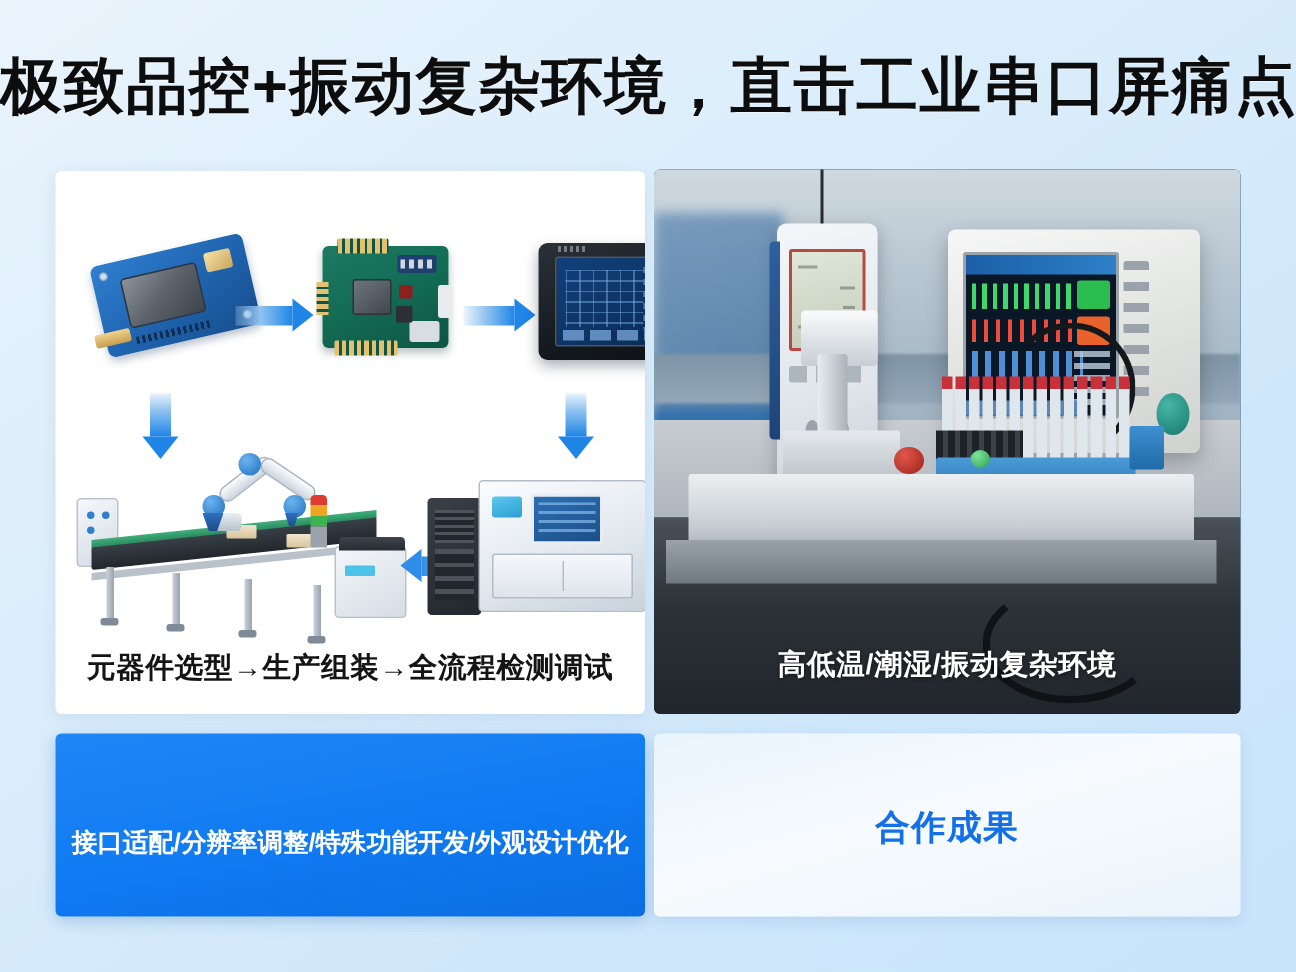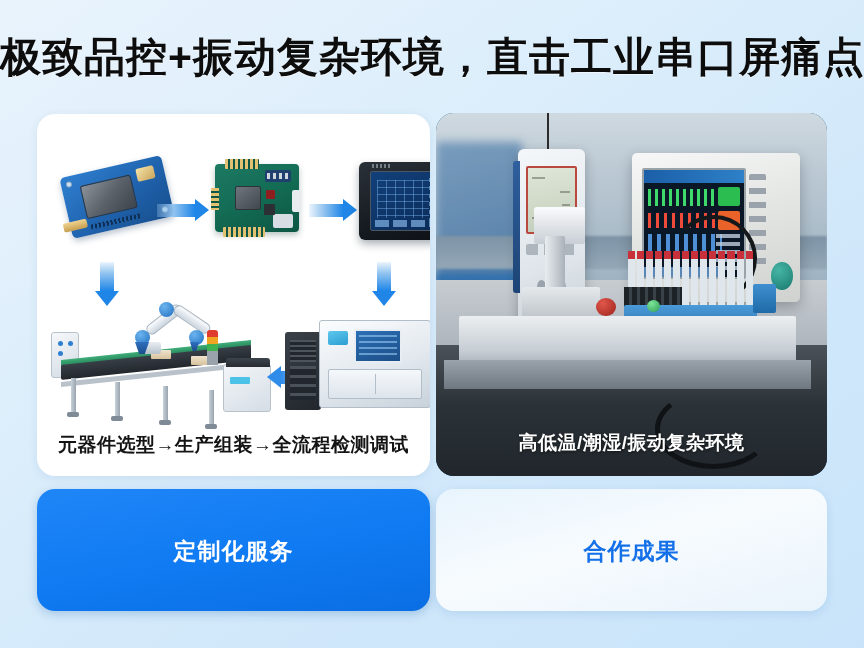--- a/index.html
+++ b/index.html
@@ -25,21 +25,21 @@
     letter-spacing: 1px;
     color: #0d0d0d;
     line-height: 1.15;
     white-space: nowrap;
     text-shadow: 0 1px 0 rgba(255,255,255,0.55);
   }
 
   
   .card {
     position: absolute;
-    border-radius: 18px;
+    border-radius: 4px;
     overflow: hidden;
   }
 
   
   .process-card {
     left: 37px; top: 114px; width: 393px; height: 362px;
     background: #ffffff;
     box-shadow: 0 2px 10px rgba(40,90,150,0.10);
   }
   .process-stage {
@@ -764,18 +764,18 @@
     <div class="fixture-plate"></div>
     <div class="fixture-plate2"></div>
     <div class="red-btn"></div>
     <div class="green-led"></div>
     <div class="cable-2"></div>
   </div>
   <div class="photo-caption">高低温/潮湿/振动复杂环境</div>
 </div>
 
 <div class="card svc-card">
-  <div class="svc-title">定制化服务</div>
+  <div class="svc-sub">接口适配/分辨率调整/特殊功能开发/外观设计优化</div>
 </div>
 
 <div class="card result-card">
   <div class="result-title">合作成果</div>
 </div>
 
 </body></html>

